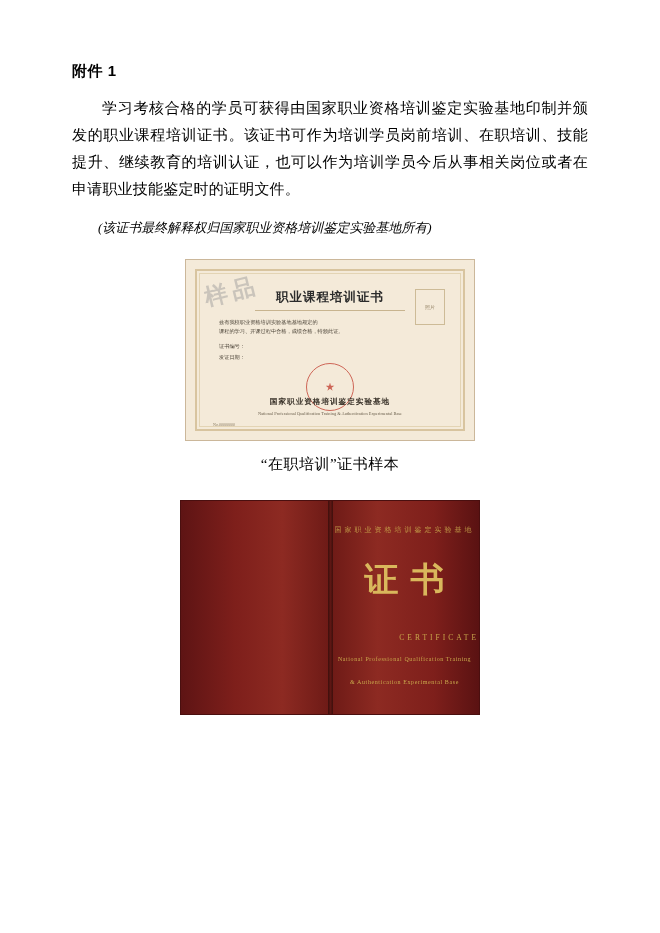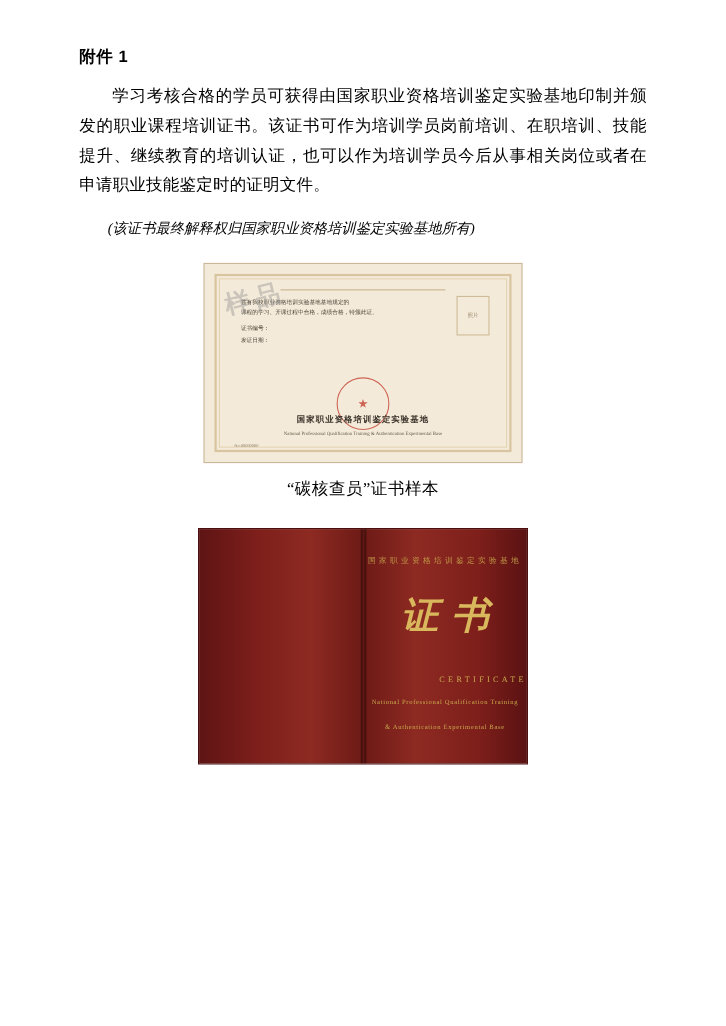--- a/index.html
+++ b/index.html
@@ -12,21 +12,21 @@
     height: 933px;
     font-family: "Liberation Serif", "DejaVu Serif", serif;
     color: #000000;
     position: relative;
     overflow: hidden;
   }
   .page {
     width: 660px;
     height: 933px;
     box-sizing: border-box;
-    padding: 42px 72px 40px 72px;
+    padding: 62px 72px 40px 72px;
     position: relative;
   }
   .attach-label {
     font-family: "Liberation Sans", sans-serif;
     font-weight: bold;
     font-size: 15px;
     letter-spacing: 0.5px;
     margin: 0 0 14px 0;
   }
   .para {
@@ -228,21 +228,20 @@
     opacity: 0.85;
   }
   .cover-main {
     margin-top: 22px;
     font-size: 34px;
     font-weight: bold;
     color: #d9b75c;
     letter-spacing: 12px;
     text-indent: 12px;
     font-family: "Liberation Serif", serif;
-    font-style: italic;
   }
   .cover-en {
     margin-top: 30px;
     font-size: 7.5px;
     color: #c9a84c;
     letter-spacing: 3px;
     text-align: right;
   }
   .cover-en2 {
     margin-top: 12px;
@@ -260,36 +259,37 @@
   <div class="attach-label">附件 1</div>
 
   <p class="para">学习考核合格的学员可获得由国家职业资格培训鉴定实验基地印制并颁发的职业课程培训证书。该证书可作为培训学员岗前培训、在职培训、技能提升、继续教育的培训认证，也可以作为培训学员今后从事相关岗位或者在申请职业技能鉴定时的证明文件。</p>
   <p class="note">(该证书最终解释权归国家职业资格培训鉴定实验基地所有)</p>
 
   <div class="figure">
     <div class="cert-sample">
       <div class="inner-border"></div>
       <div class="inner-border2"></div>
       <div class="cert-content">
+        <div class="cert-title">职业课程培训证书</div>
         <div class="cert-title-rule"></div>
         <div class="cert-photo">照片</div>
         <div class="cert-body">兹有我校职业资格培训实验基地基地规定的</div>
         <div class="cert-body">课程的学习、开课过程中合格，成绩合格，特颁此证。</div>
         <div class="cert-fields">
           <div>证书编号：</div>
           <div>发证日期：</div>
         </div>
         <div class="cert-seal"></div>
         <div class="cert-org">国家职业资格培训鉴定实验基地</div>
         <div class="cert-org-en">National Professional Qualification Training &amp; Authentication Experimental Base</div>
         <div class="cert-code">No.00000000</div>
       </div>
       <div class="watermark">样品</div>
     </div>
-    <div class="caption">“碳核查员”证书样本</div>
+    <div class="caption">“在职培训”证书样本</div>
   </div>
 
   <div class="cover-wrap">
     <div class="cert-cover">
       <div class="cover-spine"></div>
       <div class="cover-right">
         <div class="cover-top-cn">国家职业资格培训鉴定实验基地</div>
         <div class="cover-main">证书</div>
         <div class="cover-en">CERTIFICATE</div>
         <div class="cover-en2">National Professional Qualification Training</div>

